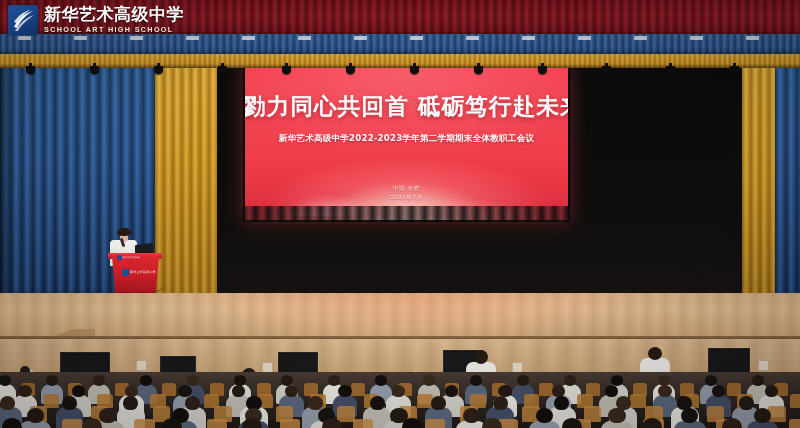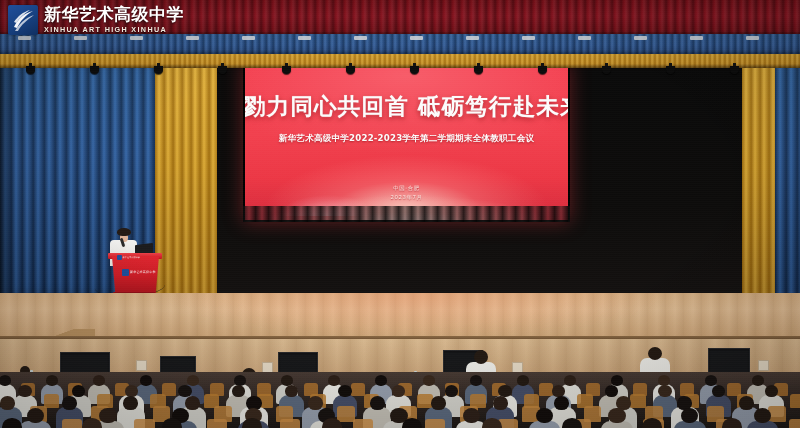--- a/index.html
+++ b/index.html
@@ -681,20 +681,20 @@
   <div class="logo-block">
     <div class="logo-mark">
       <svg width="30" height="30" viewBox="0 0 30 30">
         <path d="M6 22 C10 14, 16 8, 25 6 C18 10, 12 16, 9 23 Z" fill="#ffffff" opacity="0.96"></path>
         <path d="M6 17 C10 11, 15 7, 22 5 C16 9, 11 13, 8.5 18 Z" fill="#ffffff" opacity="0.85"></path>
         <path d="M7 26 C11 19, 17 13, 26 10 C19 15, 13 20, 10 26 Z" fill="#ffffff" opacity="0.70"></path>
       </svg>
     </div>
     <div class="logo-text">
       <span class="logo-cn">新华艺术高级中学</span>
-      <span class="logo-en">XINHUA ART HIGH XINHUA</span>
+      <span class="logo-en">SCHOOL ART HIGH SCHOOL</span>
     </div>
     <span class="logo-reg">®</span>
   </div>
 
   <div class="vignette"></div>
   <div class="grain"></div>
 </div>
 
 </body></html>

